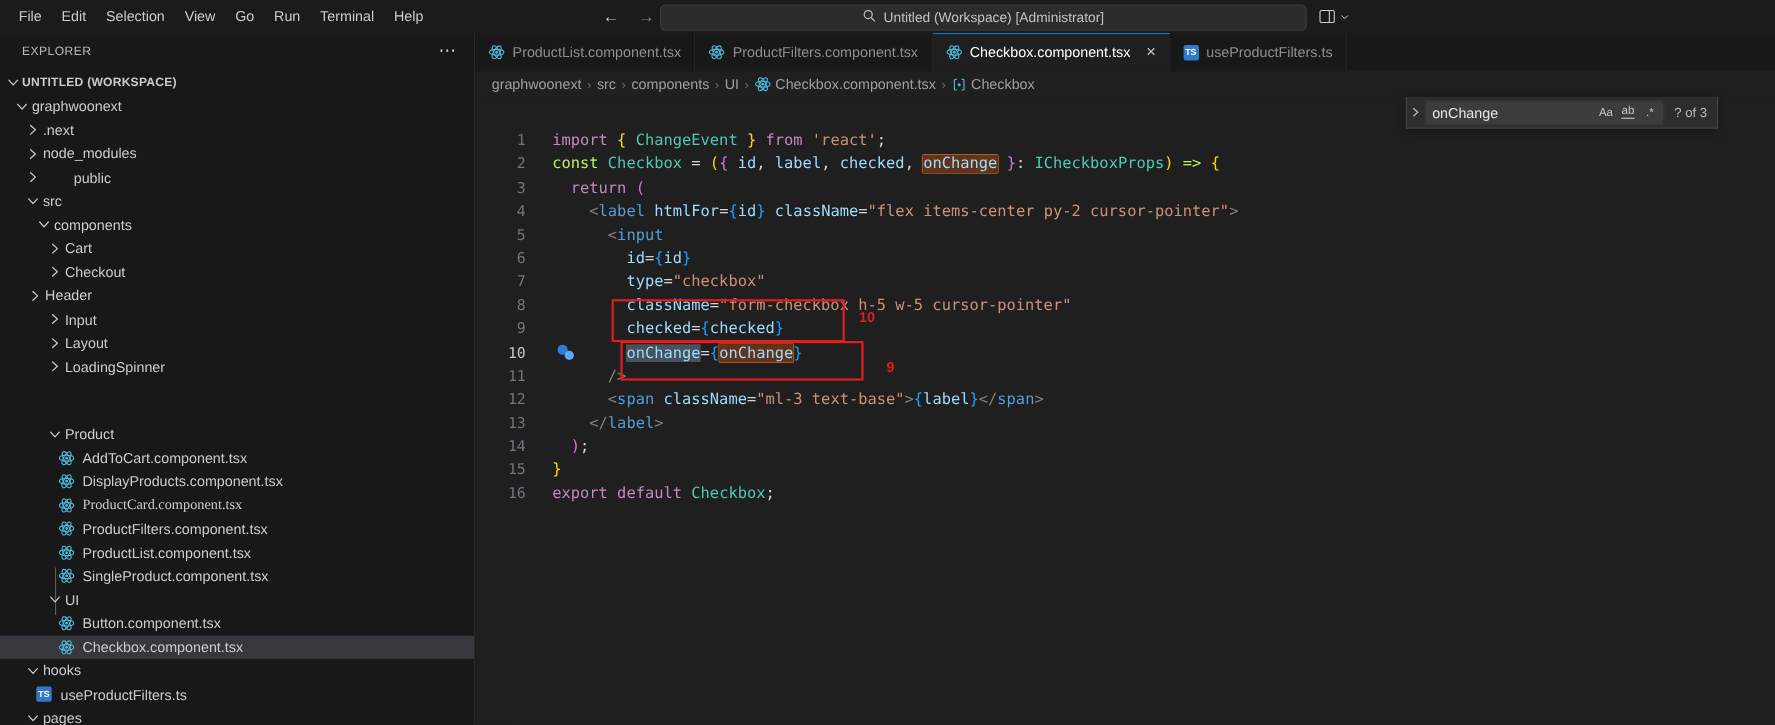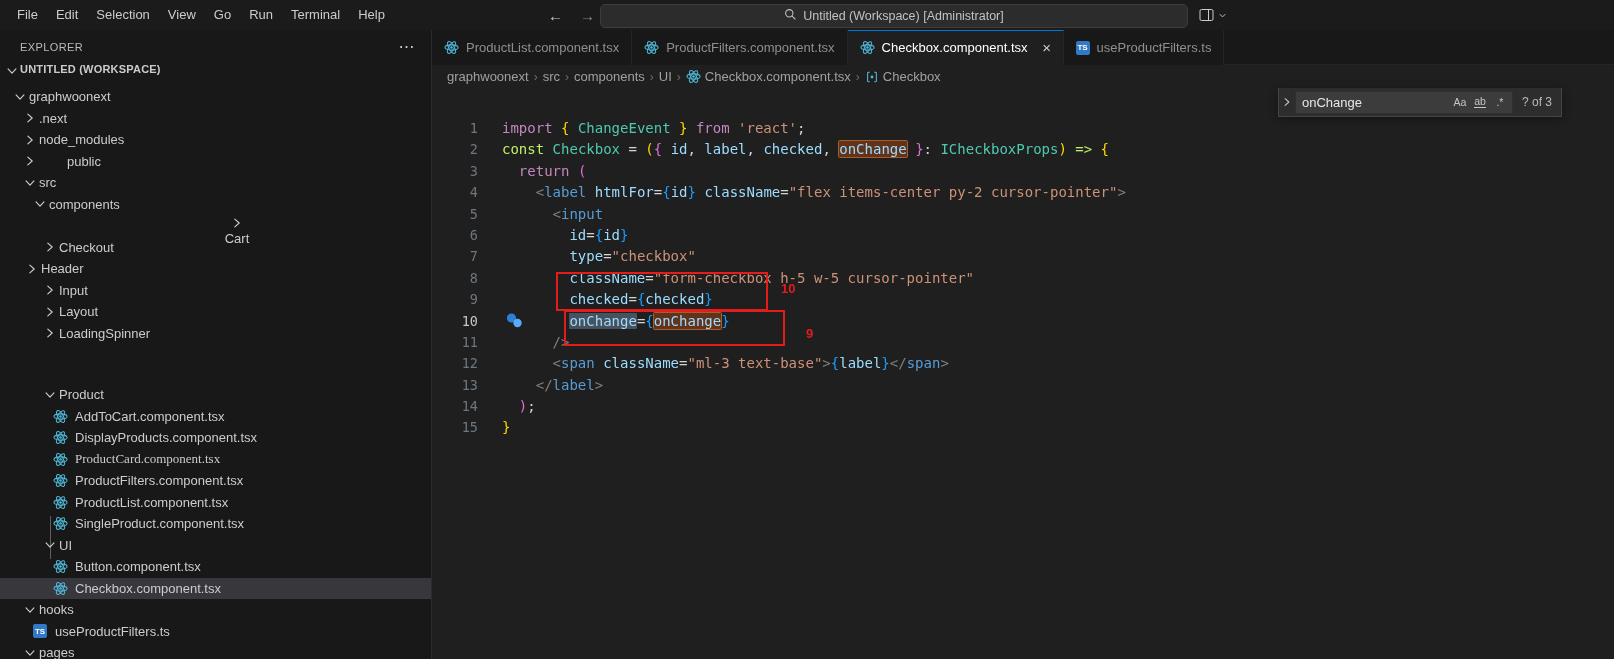--- a/index.html
+++ b/index.html
@@ -13,21 +13,21 @@
   .navs{position:absolute;left:548px;top:0;height:30px;display:flex;align-items:center;gap:17px;font-size:15px;color:#cccccc;}
   .nav-fwd{color:#8a8a8a;}
   .cmd-center{position:absolute;left:600px;top:4px;width:586px;height:22px;background:#2c2c2c;border:1px solid #3d3d3d;
               border-radius:5px;display:flex;align-items:center;justify-content:center;gap:6px;color:#c2c2c2;font-size:12.5px;}
   .layout-btn{position:absolute;left:1198px;top:7px;display:flex;align-items:center;gap:3px;color:#cccccc;}
 
   
   .sidebar{position:absolute;top:30px;left:0;width:432px;bottom:0;background:#181818;border-right:1px solid #2b2b2b;box-sizing:border-box;}
   .expl-head{height:33px;display:flex;align-items:center;padding:0 16px 0 20px;font-size:11px;color:#bababa;letter-spacing:.4px;}
   .more{margin-left:auto;font-size:16px;color:#cccccc;cursor:pointer;line-height:10px;}
-  .wsrow{height:23px;display:flex;align-items:flex-start;font-size:11px;font-weight:bold;color:#cccccc;padding-left:4px;letter-spacing:.2px;}
+  .wsrow{height:23px;display:flex;align-items:center;font-size:11px;font-weight:bold;color:#cccccc;padding-left:4px;letter-spacing:.2px;}
   .tree{position:relative;}
   .trow{height:21.5px;display:flex;align-items:center;font-size:13px;color:#cccccc;white-space:nowrap;cursor:pointer;}
   .trow.selected{background:#37373d;}
   .twst{width:16px;height:16px;flex:none;display:flex;align-items:center;justify-content:center;}
   .ficon{width:16px;height:16px;flex:none;display:flex;align-items:center;justify-content:center;margin-right:6px;}
   .tlabel{margin-left:1px;}
   .ts-badge{display:inline-flex;width:14px;height:14px;background:#3178c6;color:#fff;font-size:8px;font-weight:bold;
             align-items:center;justify-content:center;border-radius:2px;font-family:"Liberation Sans",sans-serif;}
   .indent-guide{position:absolute;width:1px;background:#5f5f5f;left:50px;}
 
@@ -173,21 +173,21 @@
         <span class="tlabel">src</span>
       </div>
       <div class="trow" style="padding-left: 32px;">
         <span class="twst">
           <svg width="14" height="14" viewBox="0 0 16 16" style="transform:rotate(90deg)">
             <path d="M5.5 3.5l5 4.5-5 4.5" stroke="#cccccc" stroke-width="1.3" fill="none" stroke-linecap="round" stroke-linejoin="round"></path>
           </svg>
         </span>
         <span class="tlabel">components</span>
       </div>
-      <div class="trow" style="padding-left: 42px; flex-direction: column;">
+      <div class="trow" style="padding-left: 42px;">
         <span class="twst">
           <svg width="14" height="14" viewBox="0 0 16 16">
             <path d="M5.5 3.5l5 4.5-5 4.5" stroke="#cccccc" stroke-width="1.3" fill="none" stroke-linecap="round" stroke-linejoin="round"></path>
           </svg>
         </span>
         <span class="tlabel">Cart</span>
       </div>
       <div class="trow" style="padding-left: 42px;">
         <span class="twst">
           <svg width="14" height="14" viewBox="0 0 16 16">
@@ -498,20 +498,21 @@
       <div class="code-line"><span class="ln">6</span><span class="gut"></span><span><span class="tk-pun">        </span><span class="tk-attr">id</span><span class="tk-pun">=</span><span class="tk-b3">{</span><span class="tk-var">id</span><span class="tk-b3">}</span></span></div>
       <div class="code-line"><span class="ln">7</span><span class="gut"></span><span><span class="tk-pun">        </span><span class="tk-attr">type</span><span class="tk-pun">=</span><span class="tk-str">"checkbox"</span></span></div>
       <div class="code-line"><span class="ln">8</span><span class="gut"></span><span><span class="tk-pun">        </span><span class="tk-attr">className</span><span class="tk-pun">=</span><span class="tk-str">"form-checkbox h-5 w-5 cursor-pointer"</span></span></div>
       <div class="code-line"><span class="ln">9</span><span class="gut"></span><span><span class="tk-pun">        </span><span class="tk-attr">checked</span><span class="tk-pun">=</span><span class="tk-b3">{</span><span class="tk-var">checked</span><span class="tk-b3">}</span></span></div>
       <div class="code-line"><span class="ln ln-active">10</span><span class="gut"></span><span><span class="tk-pun">        </span><span class="tk-attr hl-sel">onChange</span><span class="tk-pun">=</span><span class="tk-b3">{</span><span class="tk-var hl-find">onChange</span><span class="tk-b3">}</span></span></div>
       <div class="code-line"><span class="ln">11</span><span class="gut"></span><span><span class="tk-pun">      </span><span class="tk-tagp">/&gt;</span></span></div>
       <div class="code-line"><span class="ln">12</span><span class="gut"></span><span><span class="tk-pun">      </span><span class="tk-tagp">&lt;</span><span class="tk-tag">span</span><span class="tk-pun"> </span><span class="tk-attr">className</span><span class="tk-pun">=</span><span class="tk-str">"ml-3 text-base"</span><span class="tk-tagp">&gt;</span><span class="tk-b3">{</span><span class="tk-var">label</span><span class="tk-b3">}</span><span class="tk-tagp">&lt;/</span><span class="tk-tag">span</span><span class="tk-tagp">&gt;</span></span></div>
       <div class="code-line"><span class="ln">13</span><span class="gut"></span><span><span class="tk-pun">    </span><span class="tk-tagp">&lt;/</span><span class="tk-tag">label</span><span class="tk-tagp">&gt;</span></span></div>
       <div class="code-line"><span class="ln">14</span><span class="gut"></span><span><span class="tk-pun">  </span><span class="tk-b2">)</span><span class="tk-pun">;</span></span></div>
       <div class="code-line"><span class="ln">15</span><span class="gut"></span><span><span class="tk-b1">}</span></span></div>
+      <div class="code-line"><span class="ln">16</span><span class="gut"></span><span><span class="tk-kw">export</span><span class="tk-pun"> </span><span class="tk-kw">default</span><span class="tk-pun"> </span><span class="tk-type">Checkbox</span><span class="tk-pun">;</span></span></div>
     </div>
 </div>
 
 <div class="gutter-badge">
   <svg width="20" height="18" viewBox="0 0 20 18">
       <circle cx="6.5" cy="6" r="4.6" fill="#2e7fd4"></circle>
       <circle cx="12.5" cy="11" r="4.2" fill="#58aaff"></circle>
     </svg>
 </div>
 <div class="anno-box box1"></div>

